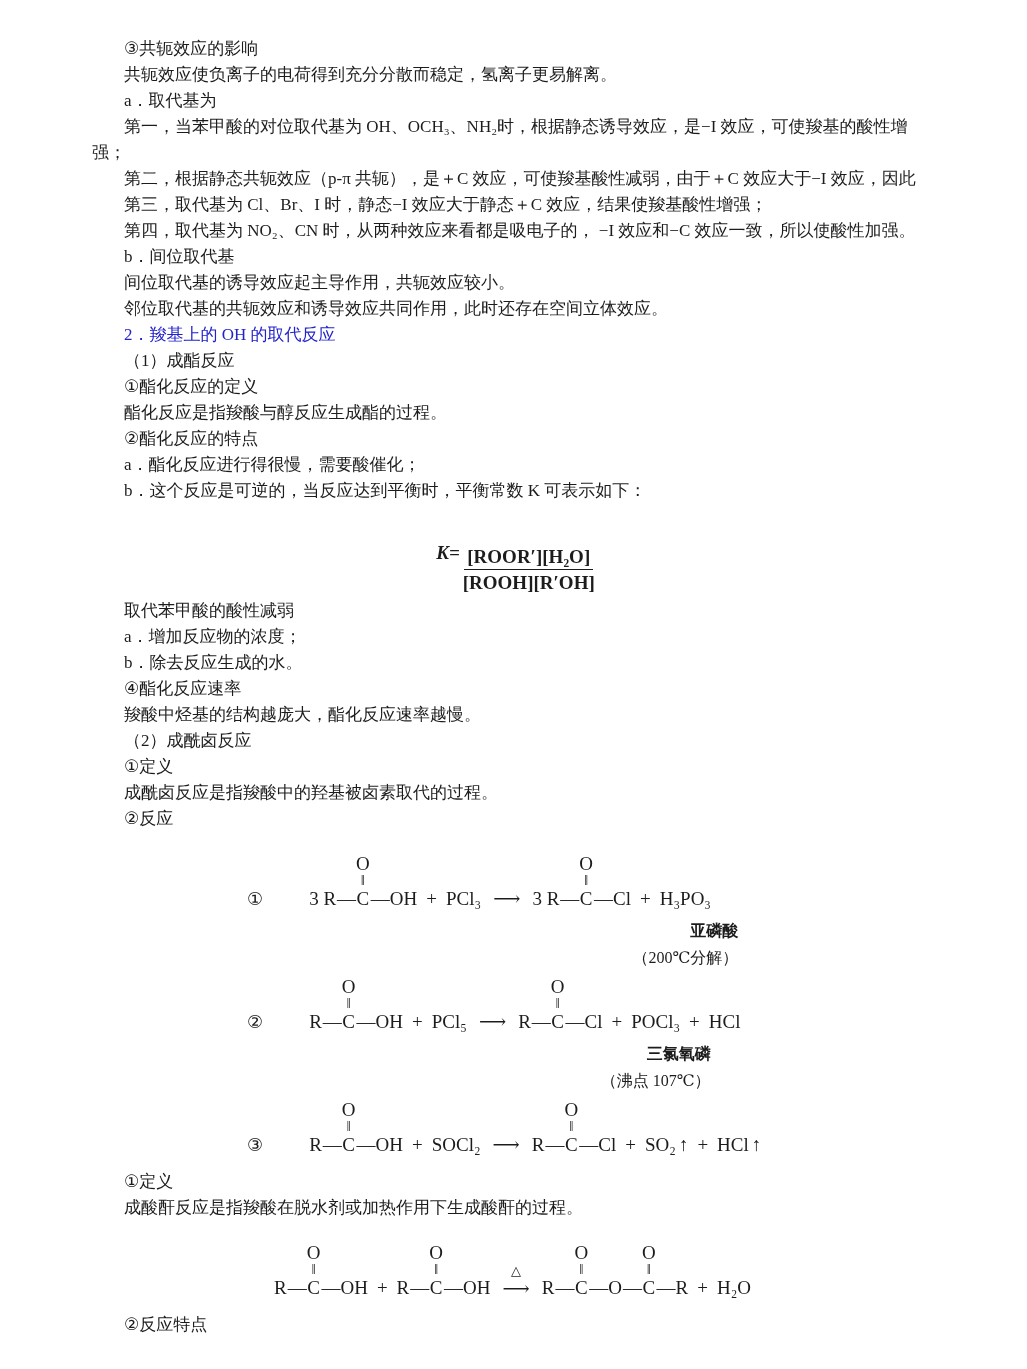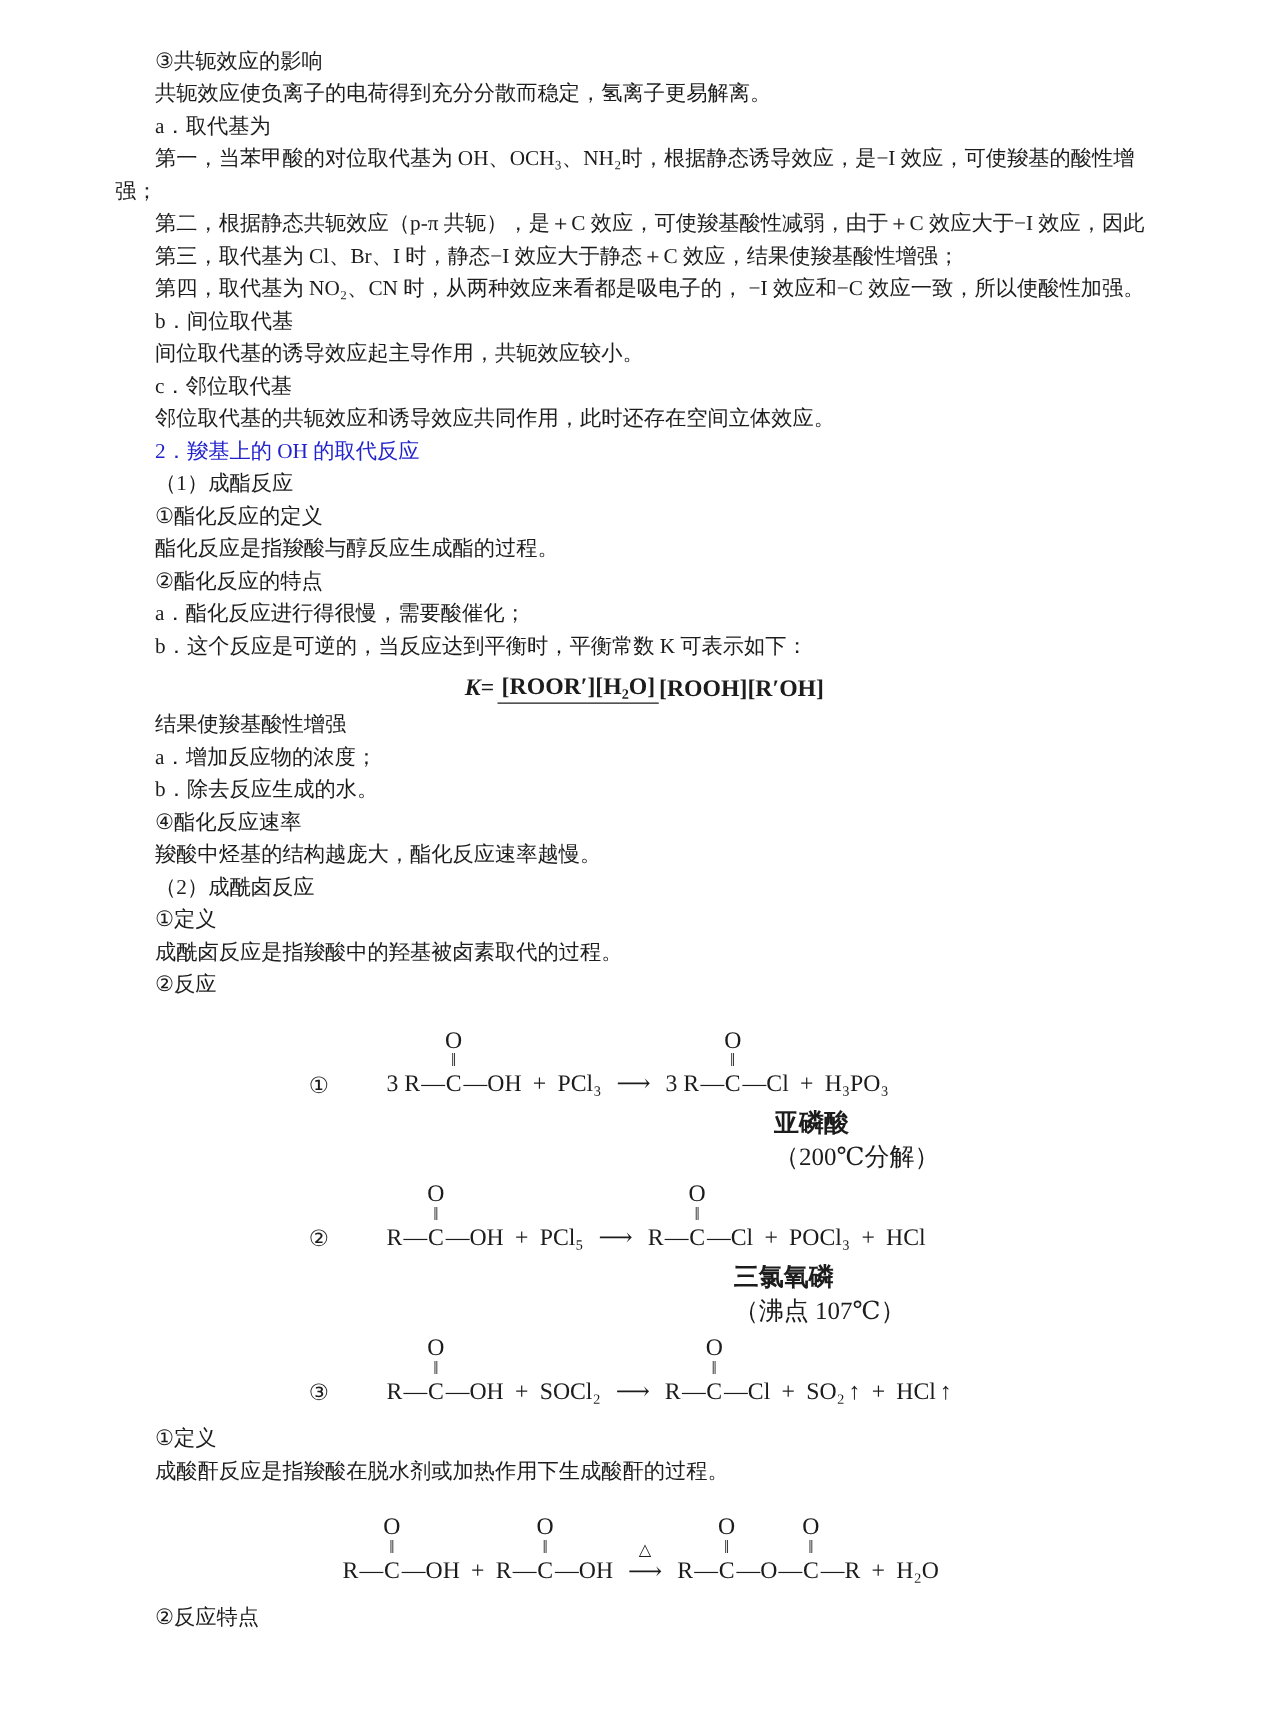--- a/index.html
+++ b/index.html
@@ -12,21 +12,21 @@
 
   
   .line { font-size:17px; line-height:26px; white-space:pre-wrap; }
   .line.para { text-indent:32px; }
   .line.cont { text-indent:0; }
   .line.blue { text-indent:32px; color:var(--accent,#2222cc); }
 
   
   .equation { display:flex; justify-content:center; align-items:center; margin:8px 30px 4px 0; font-size:19px; font-weight:600; }
   .eq-lhs { font-style:italic; margin-right:3px; }
-  .frac { display:inline-flex; flex-direction:row; align-items:center; line-height:23px; font-style:normal; }
+  .frac { display:inline-flex; flex-direction:column; align-items:center; line-height:23px; font-style:normal;margin-top:33px; }
   .frac-num { border-bottom:1.6px solid #1c1c1c; padding:0 3px 1px; }
   .frac-den { padding-top:1px; }
 
   
   .reaction { display:flex; align-items:flex-end; margin:22px 0 12px 155px; font-size:19px; }
   .reaction.nonum { margin-left:182px; }
   .reaction.with-notes { margin-bottom:66px; }
   .rnum { line-height:24px; margin-right:46px; font-size:18px; }
   .rx { display:inline-flex; align-items:flex-end; }
   .tk { line-height:24px; }
@@ -35,56 +35,55 @@
   .arrow { margin:0 12px; }
   .up { margin-left:3px; }
   .arrowd { display:inline-flex; flex-direction:column; align-items:center; margin:0 12px; }
   .alabel { font-size:13px; line-height:13px; }
   .abody { line-height:23px; }
   .co { display:inline-flex; flex-direction:column; align-items:center; }
   .co-o { line-height:20px; }
   .co-b { line-height:13px; font-size:15px; }
   .co-c { line-height:24px; }
   .tk.has-notes { position:relative; }
-  .tk-notes { position:absolute; top:calc(100% + 6px); left:50%; transform:translateX(-50%); text-align:left; white-space:nowrap; font-size:20px; font-weight:normal; }
+  .tk-notes { position:absolute; top:calc(100% + 6px); left:50%; transform:translateX(-50%); text-align:right; white-space:nowrap; font-size:16px; font-weight:normal; }
   .note-line { display:block; line-height:27px; }
   .note-line.emph { font-weight:bold; }
 </style>
 </head>
 <body>
 
 <div class="page">
   <div id="doc-body">
       <div class="line para">③共轭效应的影响</div>
       <div class="line para">共轭效应使负离子的电荷得到充分分散而稳定，氢离子更易解离。</div>
       <div class="line para">a．取代基为</div>
       <div class="line para">第一，当苯甲酸的对位取代基为 OH、OCH₃、NH₂时，根据静态诱导效应，是−I 效应，可使羧基的酸性增</div>
       <div class="line cont">强；</div>
       <div class="line para">第二，根据静态共轭效应（p-π 共轭），是＋C 效应，可使羧基酸性减弱，由于＋C 效应大于−I 效应，因此</div>
       <div class="line para">第三，取代基为 Cl、Br、I 时，静态−I 效应大于静态＋C 效应，结果使羧基酸性增强；</div>
       <div class="line para">第四，取代基为 NO₂、CN 时，从两种效应来看都是吸电子的， −I 效应和−C 效应一致，所以使酸性加强。</div>
       <div class="line para">b．间位取代基</div>
       <div class="line para">间位取代基的诱导效应起主导作用，共轭效应较小。</div>
-      <div class="line para">c．邻位取代基</div>
       <div class="line para">邻位取代基的共轭效应和诱导效应共同作用，此时还存在空间立体效应。</div>
       <div class="line blue">2．羧基上的 OH 的取代反应</div>
       <div class="line para">（1）成酯反应</div>
       <div class="line para">①酯化反应的定义</div>
       <div class="line para">酯化反应是指羧酸与醇反应生成酯的过程。</div>
       <div class="line para">②酯化反应的特点</div>
       <div class="line para">a．酯化反应进行得很慢，需要酸催化；</div>
       <div class="line para">b．这个反应是可逆的，当反应达到平衡时，平衡常数 K 可表示如下：</div>
       <div class="equation">
         <span class="eq-lhs">K=</span>
         <span class="frac">
           <span class="frac-num">[ROOR′][H₂O]</span>
           <span class="frac-den">[ROOH][R′OH]</span>
         </span>
       </div>
-      <div class="line para">结果使羧基酸性增强</div>
+      <div class="line para">取代苯甲酸的酸性减弱</div>
       <div class="line para">a．增加反应物的浓度；</div>
       <div class="line para">b．除去反应生成的水。</div>
       <div class="line para">④酯化反应速率</div>
       <div class="line para">羧酸中烃基的结构越庞大，酯化反应速率越慢。</div>
       <div class="line para">（2）成酰卤反应</div>
       <div class="line para">①定义</div>
       <div class="line para">成酰卤反应是指羧酸中的羟基被卤素取代的过程。</div>
       <div class="line para">②反应</div>
       <div class="reaction with-notes">
         <span class="rnum">①</span>

